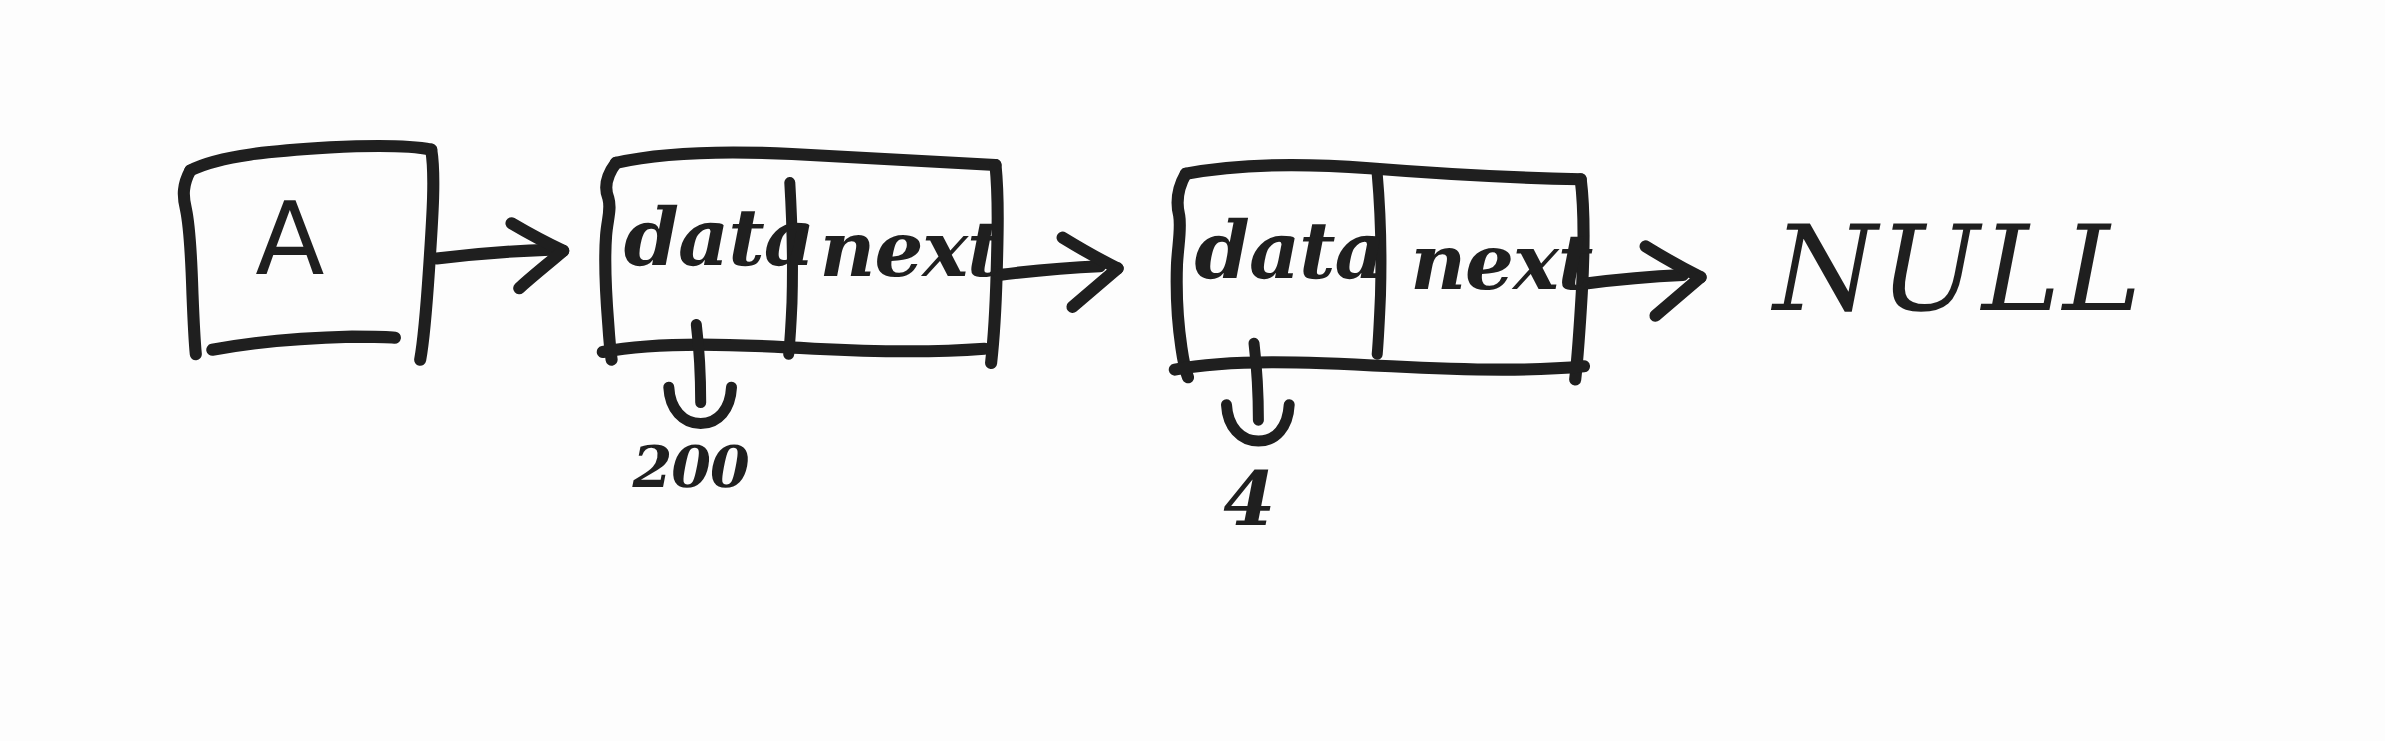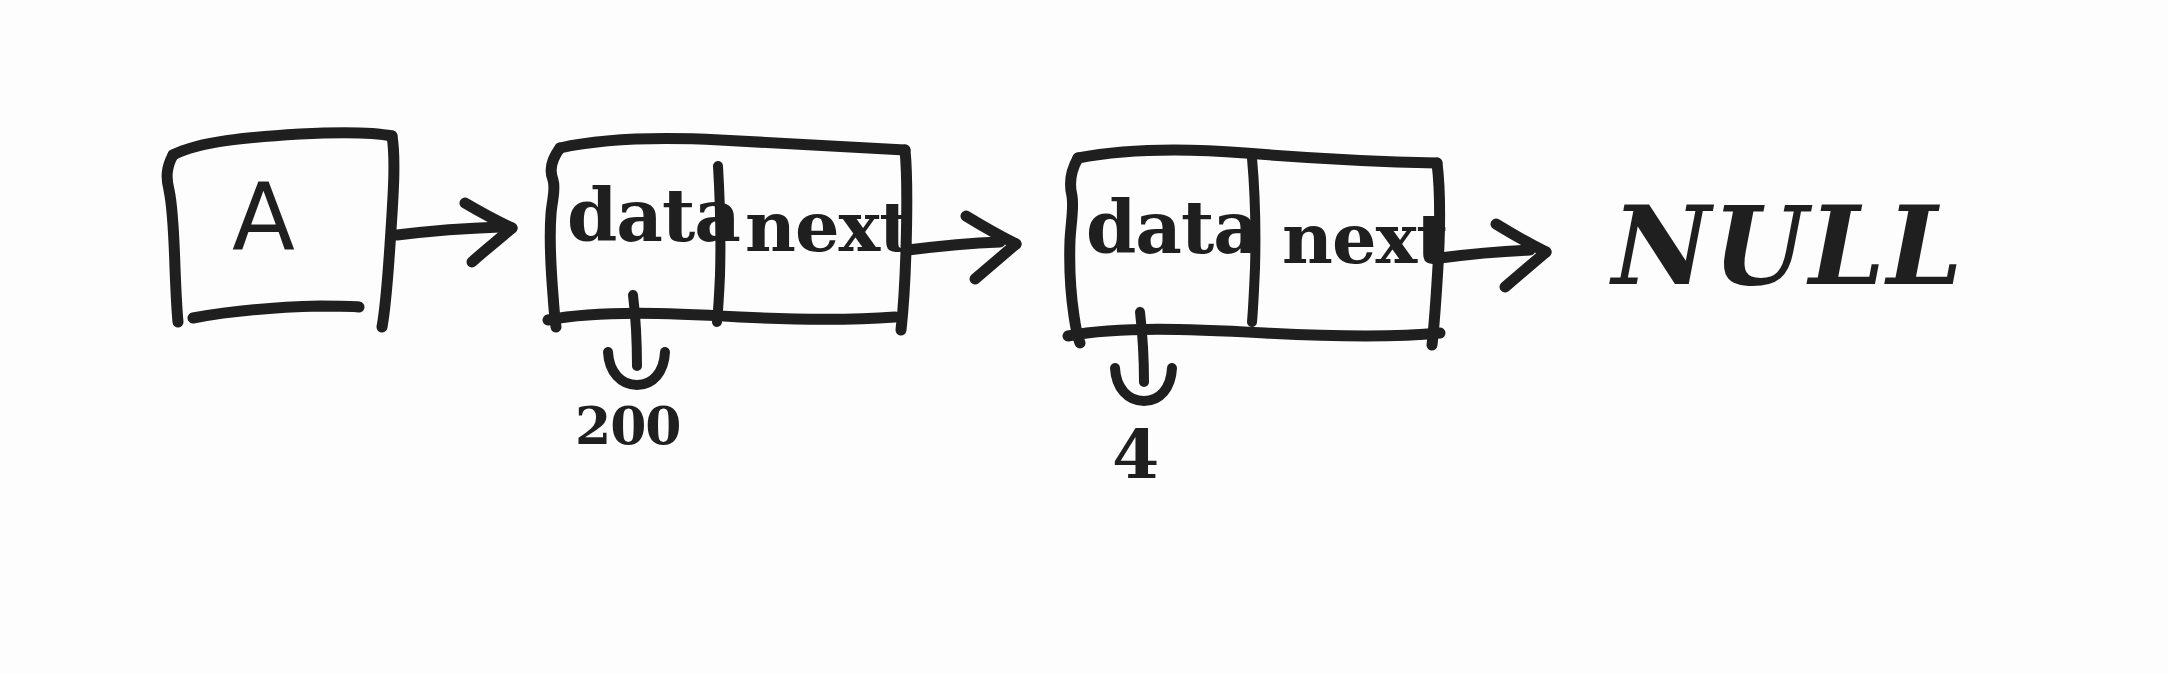--- a/index.html
+++ b/index.html
@@ -26,34 +26,35 @@
   .ink {
     fill: none;
     stroke: #1f1f1f;
     stroke-linecap: round;
     stroke-linejoin: round;
   }
   .hand-label {
     position: absolute;
     color: #1f1f1f;
     font-family: "DejaVu Serif", serif;
+    font-style: italic;
     font-weight: 700;
     white-space: nowrap;
     user-select: none;
     line-height: 1;
   }
   .lbl-a {
     font-family: "DejaVu Sans", sans-serif;
     font-style: normal;
     font-weight: 400;
   }
   .lbl-null {
     font-family: "DejaVu Serif", serif;
     font-style: italic;
-    font-weight: 700;
+    font-weight: 400;
     letter-spacing: 2px;
     text-align: right;
   }
 </style>
 </head>
 <body>
 
 <div id="canvas">
 
   <svg viewBox="0 0 2168 674" xmlns="http://www.w3.org/2000/svg">

